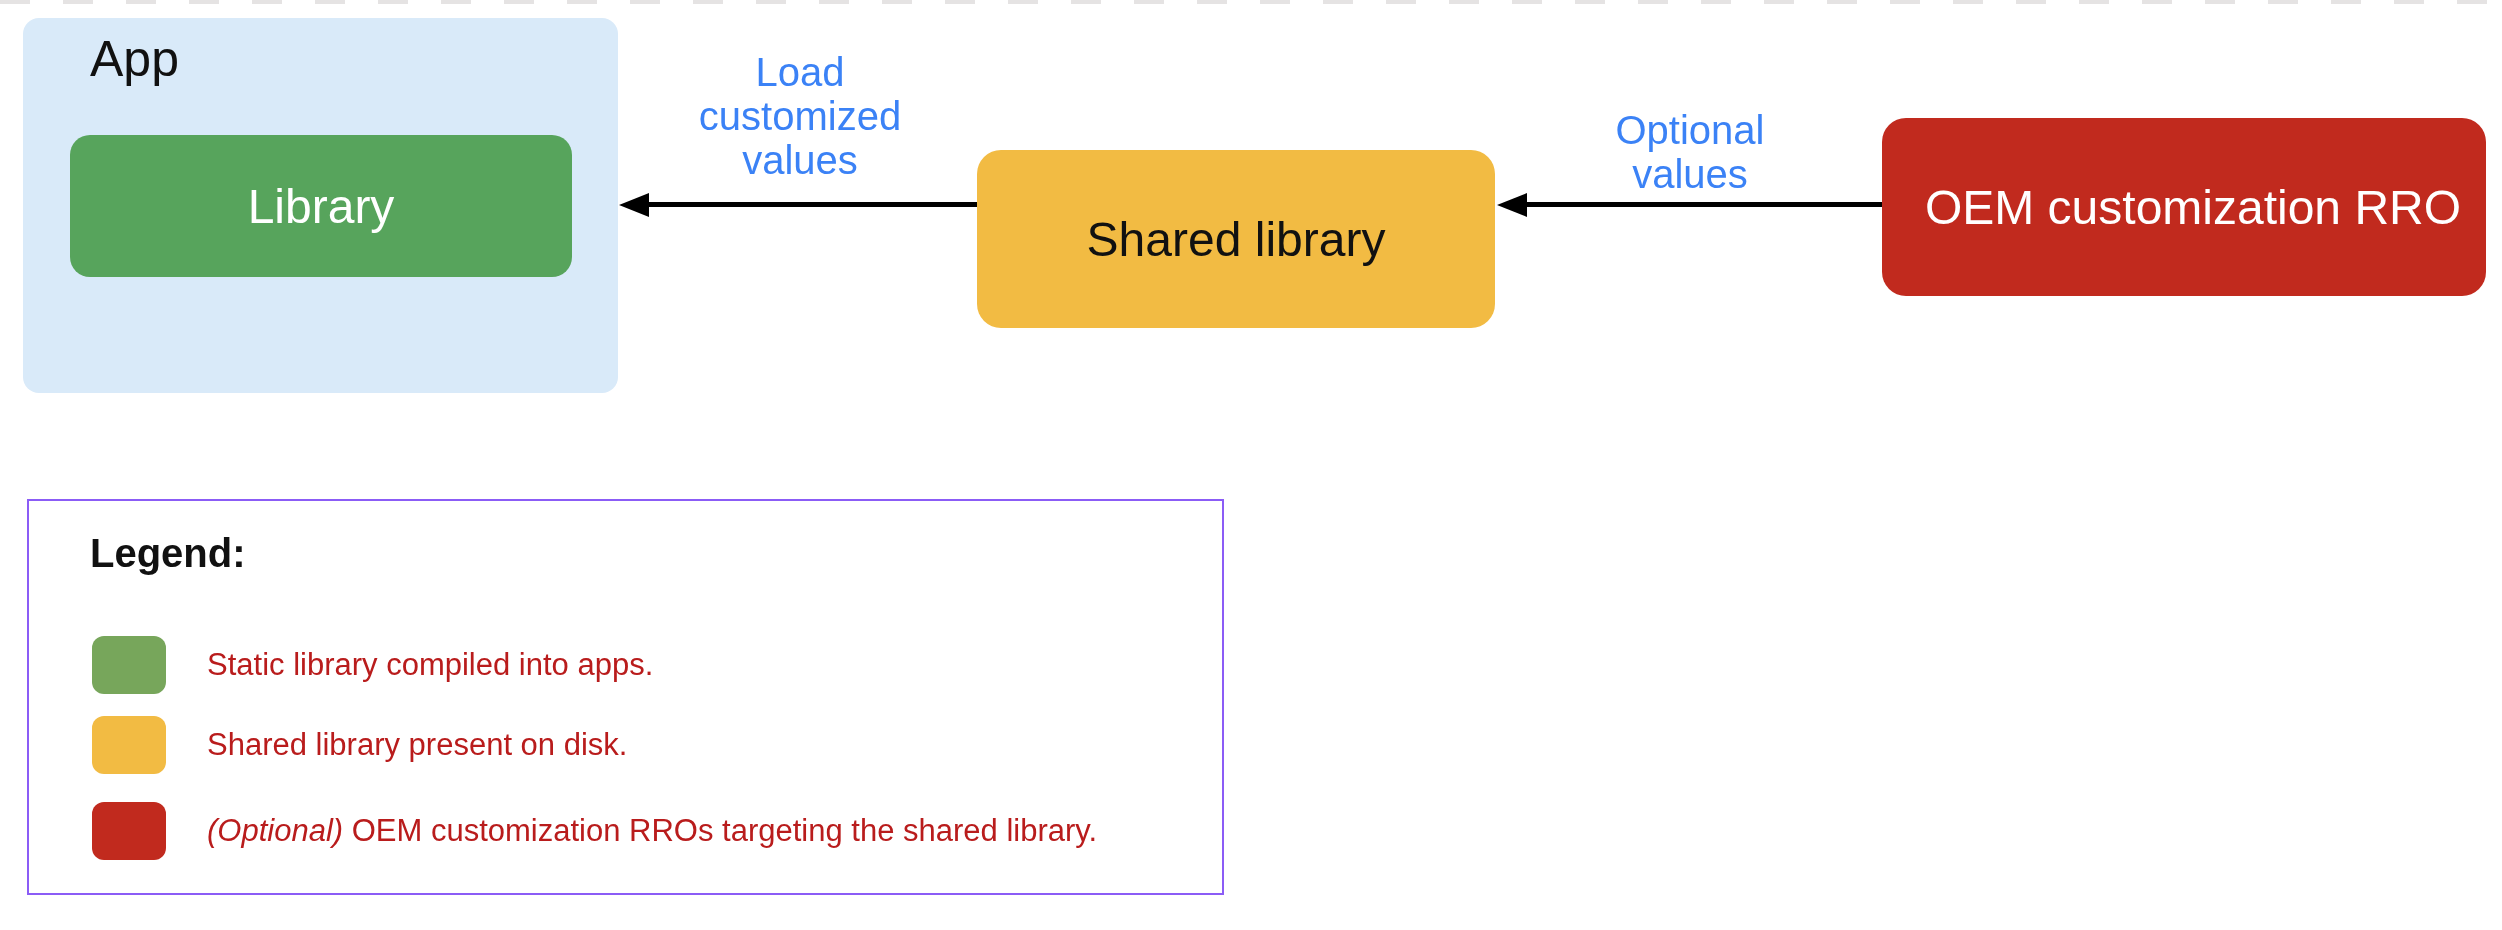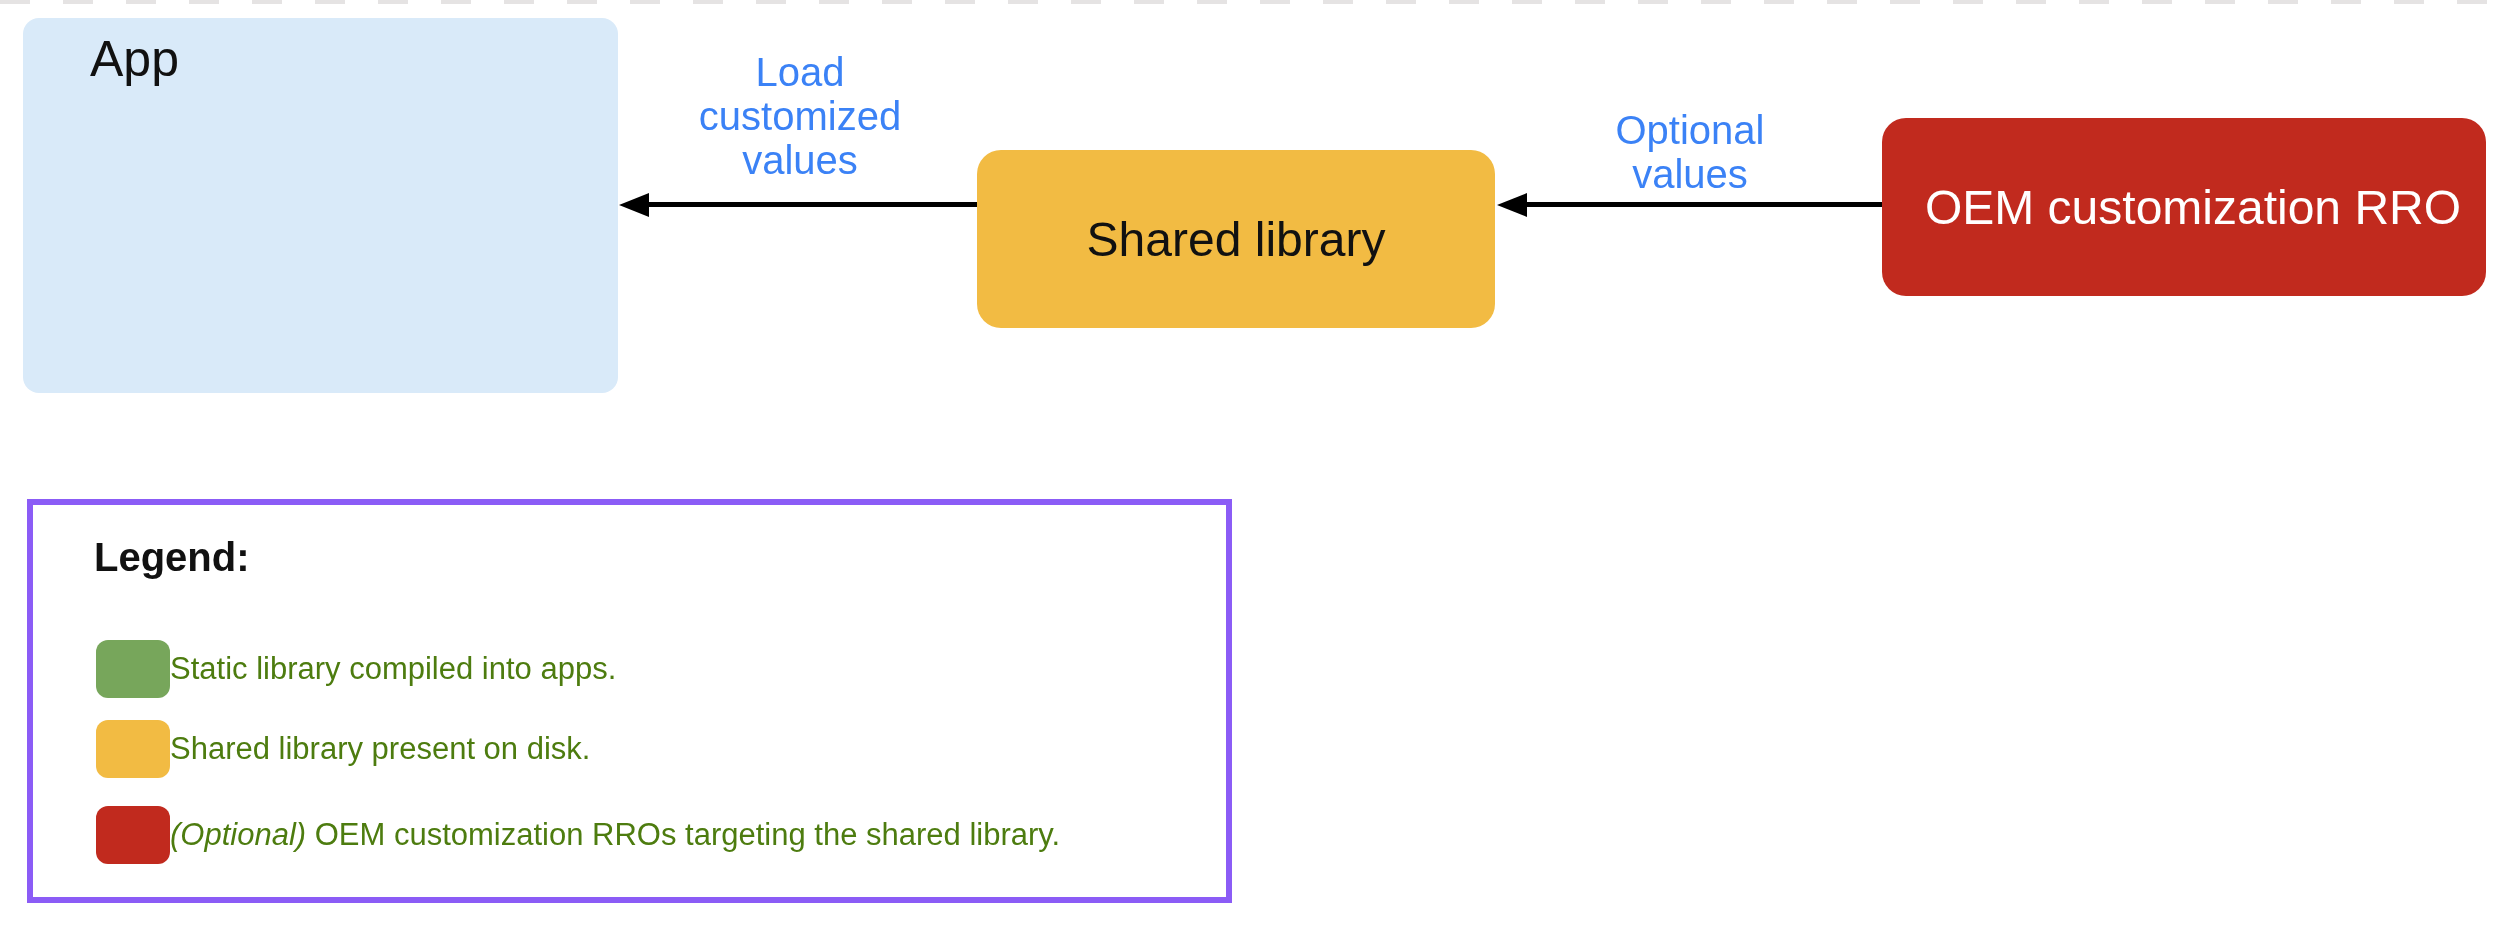--- a/index.html
+++ b/index.html
@@ -90,21 +90,21 @@
   .label-overwrite { left: 1498px; top: 108px; width: 384px; }
   .line-1 { left: 644px; top: 202px; width: 333px; }
   .head-1 { left: 619px; top: 193px; }
   .line-2 { left: 1522px; top: 202px; width: 360px; }
   .head-2 { left: 1497px; top: 193px; }
 
   .legend-box {
     position: absolute;
     left: 27px; top: 499px;
     width: 1193px; height: 392px;
-    border: 6px solid #8b5cf6;
+    border: 2px solid #8b5cf6;
     background: #ffffff;
     text-decoration: underline;
   }
   .legend-title {
     position: absolute;
     left: 61px; top: 30px;
     font-size: 40px;
     font-weight: bold;
     color: #111111;
   }
@@ -116,35 +116,39 @@
   }
   .row-1 { top: 135px; }
   .row-2 { top: 215px; }
   .row-3 { top: 301px; }
   .swatch {
     width: 74px; height: 58px;
     border-radius: 12px;
     flex: 0 0 auto;
   }
   .legend-text {
+    margin-left: 41px;
     font-size: 31px;
     white-space: nowrap;
-    color: #4d7c0f;
+    color: #b91c1c;
   }
   .italic { font-style: italic; }
 </style>
 </head>
 <body>
 
 <div class="canvas">
 
   <div class="top-dashes"></div>
 
   <div class="node app-box" style="background-color: rgb(217, 234, 249);">
     <div class="app-label">App</div>
+    <div class="node library-box" style="background-color: rgb(87, 164, 92);">
+      <span>Library</span>
+    </div>
   </div>
 
   <div class="arrow-label label-load">Load
 customized
 values</div>
   <div class="arrow-line line-1"></div>
   <div class="arrow-head head-1"></div>
 
   <div class="node shared-box" style="background-color: rgb(242, 187, 67);">
     <span>Shared library</span>

